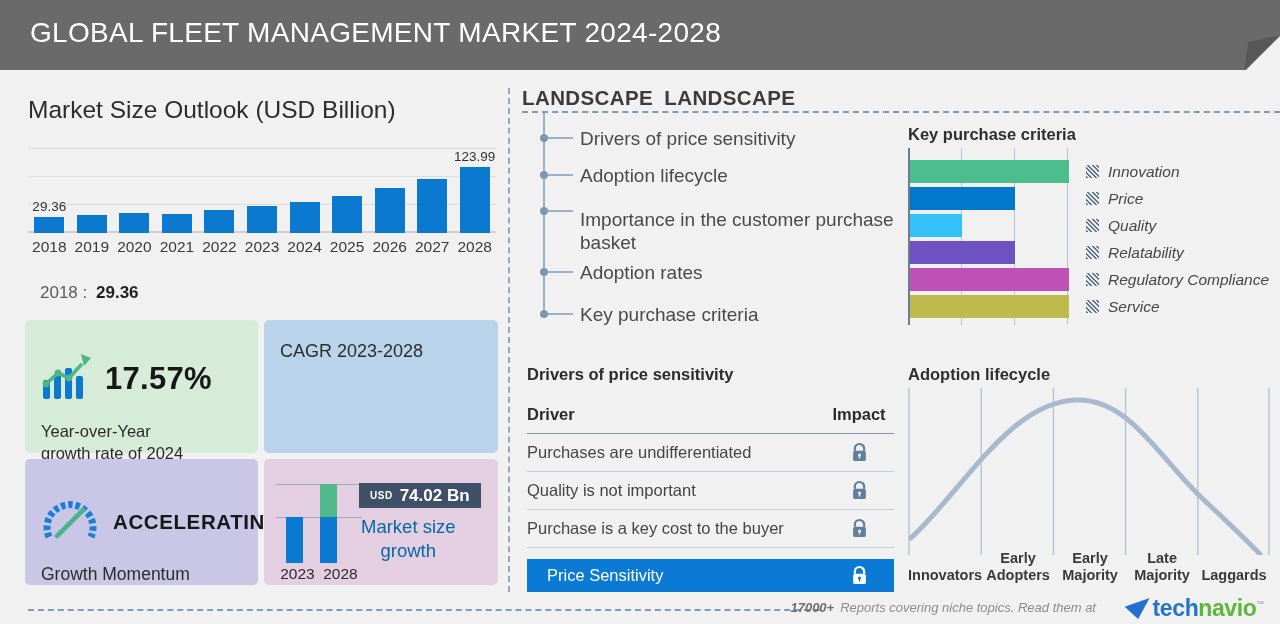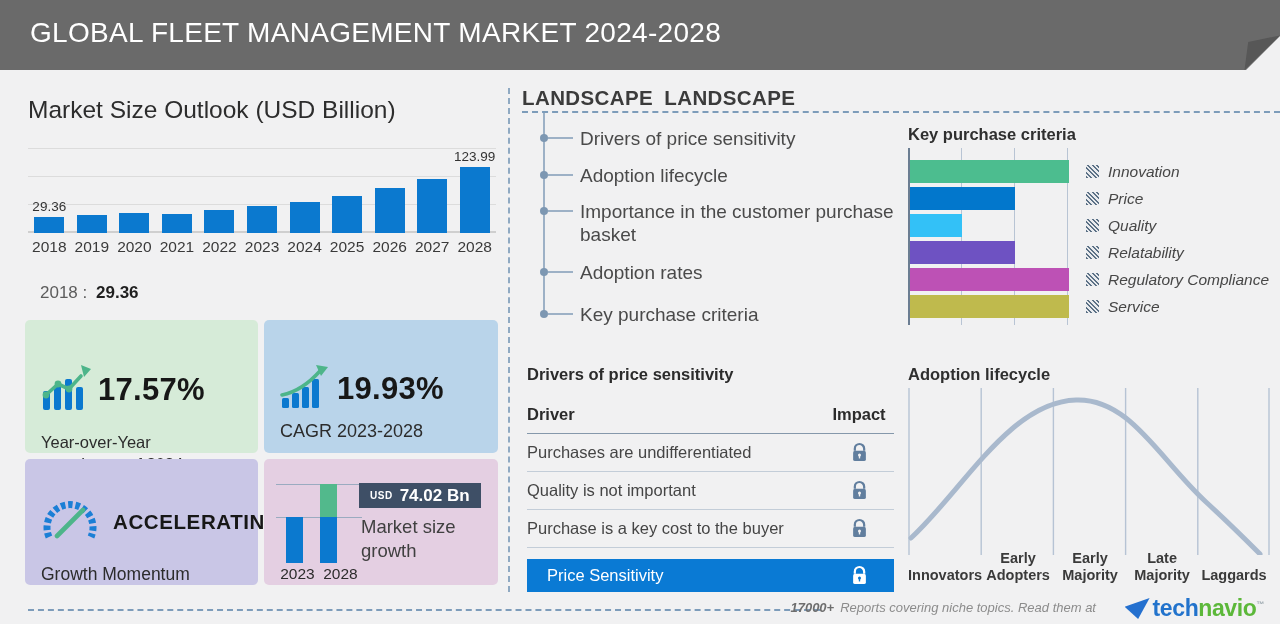--- a/index.html
+++ b/index.html
@@ -30,39 +30,39 @@
   .ms-note { position:absolute; left:40px; top:283px; font-size:17px; color:#5c5c5c; }
   .ms-note b { color:#1f1f1f; font-weight:700; margin-left:4px; }
   
   .cards { position:absolute; left:25px; top:320px; display:grid;
            grid-template-columns:233px 234px; grid-template-rows:133px 126px; gap:6px; }
   .card { border-radius:5px; padding:14px 16px; position:relative; }
   .card-green  { background:#d6ebd8; }
   .card-blue   { background:#b9d4ea; }
   .card-purple { background:#c9c6e6; }
   .card-pink   { background:#e4cfe2; }
-  .stat-top { display:flex; align-items:center; gap:5px; margin-top:30px; }
+  .stat-top { display:flex; align-items:center; gap:12px; margin-top:19px; }
   .stat-value { font-size:31px; font-weight:700; color:#171717; letter-spacing:.3px; }
   .stat-label { margin-top:15px; font-size:16.5px; color:#2c2c2c; line-height:1.35; white-space:pre-line; }
   .card-blue .stat-label { font-size:18px; margin-top:5px; }
   .card-purple .stat-top { margin-top:24px; gap:14px; }
   .card-purple .stat-value { font-size:20.5px; letter-spacing:.6px; }
   .card-purple .stat-label { font-size:17.5px; margin-top:16px; }
   
   .mini-chart { position:absolute; left:12px; top:20px; width:86px; height:84px; }
   .mini-grid { position:absolute; left:0; width:86px; height:1px; background:#9aabc0; }
   .mini-bar { position:absolute; width:17px; }
   .mini-years { position:absolute; left:12px; top:106px; width:86px; display:flex; font-size:15.5px; color:#2c2c2c; }
   .mini-years span { flex:1; text-align:center; }
   .badge { position:absolute; left:95px; top:24px; height:25px; background:#3e4f66; color:#fff;
            display:flex; align-items:center; gap:7px; padding:0 11px; }
   .badge .usd { font-size:10px; font-weight:700; letter-spacing:.5px; }
   .badge .amount { font-size:17px; font-weight:700; }
   .pink-label { position:absolute; left:97px; top:56px; font-size:18.5px; line-height:1.3;
-           color:#404040; white-space:pre-line; }
+           color:#0369a1; white-space:pre-line;text-align:center; }
   
   .vsep { position:absolute; left:508px; top:88px; height:504px; border-left:2px dashed #8fa9c2; }
   
   .cl-title { position:absolute; left:522px; top:86px; font-size:20.5px; font-weight:700;
            color:#3b3b3b; letter-spacing:.4px; word-spacing:5px; }
   .cl-underline { position:absolute; left:522px; top:111px; width:758px; border-top:2px dashed #7d9cba; }
   .cl-vline { position:absolute; left:543px; top:113px; height:201px; border-left:2px solid #9db1c6; }
   .cl-item { position:absolute; left:580px; width:330px; font-size:19px; color:#4a4a4a; line-height:1.22; }
   .cl-dot { position:absolute; left:540px; width:8px; height:8px; border-radius:50%; background:#7d97b2; }
   .cl-conn { position:absolute; left:548px; width:25px; height:2px; background:#9db1c6; }
@@ -199,33 +199,20 @@
           <polygon points="40,1 50,5 43,13" fill="#4db58a"></polygon>
         </svg>
       </span>
       <span class="stat-value">17.57%</span>
     </div>
     <div class="stat-label">Year-over-Year
 growth rate of 2024</div>
   </div>
 
   <div class="card card-blue">
-    <div class="stat-top">
-      <span>
-        <svg width="52" height="46" viewBox="0 0 52 46">
-          <rect x="2" y="34" width="7" height="10" rx="1.5" fill="#0b79cf"></rect>
-          <rect x="12" y="29" width="7" height="15" rx="1.5" fill="#0b79cf"></rect>
-          <rect x="22" y="23" width="7" height="21" rx="1.5" fill="#0b79cf"></rect>
-          <rect x="32" y="15" width="7" height="29" rx="1.5" fill="#0b79cf"></rect>
-          <path d="M2,31 Q22,27 40,7" fill="none" stroke="#4db58a" stroke-width="3.6" stroke-linecap="round"></path>
-          <polygon points="36,1 48,3 41,12" fill="#4db58a"></polygon>
-        </svg>
-      </span>
-      <span class="stat-value">19.93%</span>
-    </div>
     <div class="stat-label">CAGR 2023-2028</div>
   </div>
 
   <div class="card card-purple">
     <div class="stat-top">
       <span>
         <svg width="58" height="46" viewBox="0 0 58 46">
           <path d="M8,40 A23 23 0 1 1 50,40" fill="none" stroke="#1b7fd6" stroke-width="7" stroke-dasharray="4.5 2.8" stroke-linecap="butt"></path>
           <line x1="16" y1="39" x2="42" y2="13" stroke="#4db58a" stroke-width="4.6" stroke-linecap="round"></line>
         </svg>
@@ -263,21 +250,21 @@
 <div class="cl-vline"></div>
 <div id="cl-items">
     <div class="cl-dot" style="top: 134px;"></div>
     <div class="cl-conn" style="top: 137px;"></div>
     <div class="cl-item" style="top: 127px;">Drivers of price sensitivity</div>
     <div class="cl-dot" style="top: 171px;"></div>
     <div class="cl-conn" style="top: 174px;"></div>
     <div class="cl-item" style="top: 164px;">Adoption lifecycle</div>
     <div class="cl-dot" style="top: 207px;"></div>
     <div class="cl-conn" style="top: 210px;"></div>
-    <div class="cl-item" style="top: 200px;">Importance in the customer purchase basket</div>
+    <div class="cl-item" style="top: 208px;">Importance in the customer purchase basket</div>
     <div class="cl-dot" style="top: 268px;"></div>
     <div class="cl-conn" style="top: 271px;"></div>
     <div class="cl-item" style="top: 261px;">Adoption rates</div>
     <div class="cl-dot" style="top: 310px;"></div>
     <div class="cl-conn" style="top: 313px;"></div>
     <div class="cl-item" style="top: 303px;">Key purchase criteria</div>
   </div>
 
 <div class="kpc-title">Key purchase criteria</div>
 <div class="kpc-plot">

